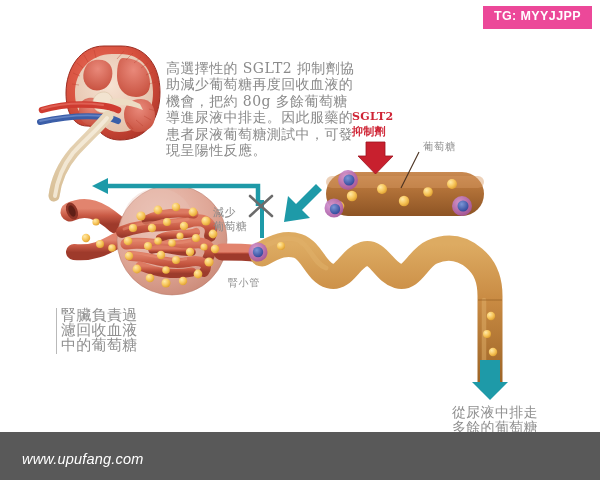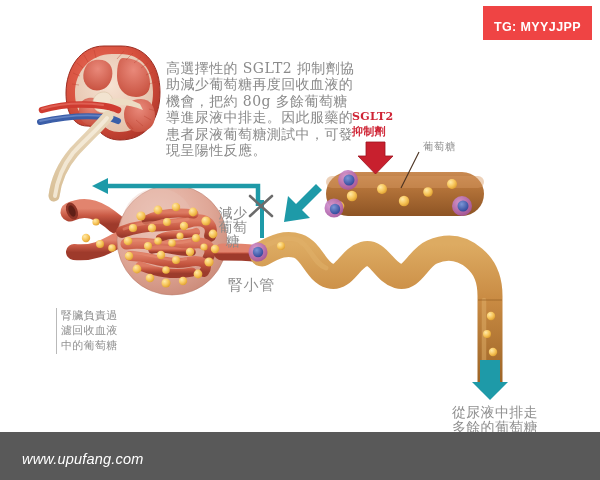--- a/index.html
+++ b/index.html
@@ -16,27 +16,27 @@
     height: 480px;
     background: #ffffff;
     overflow: hidden;
   }
 
   
   .tg-badge {
     position: absolute;
     top: 6px;
     right: 8px;
-    background: #ef4444;
+    background: #ec4899;
     color: #ffffff;
     font-family: "Liberation Sans", sans-serif;
     font-size: 12.5px;
     font-weight: bold;
     letter-spacing: 0.4px;
-    padding: 15px 11px 6px 11px;
+    padding: 4px 11px 6px 11px;
     line-height: 1;
   }
 
   
   .footer-bar {
     position: absolute;
     left: 0;
     bottom: 0;
     width: 600px;
     height: 48px;
@@ -67,53 +67,52 @@
     width: 192px;
     font-size: 14px;
     line-height: 16.4px;
     letter-spacing: 0.4px;
     color: #8a8a8a;
   }
   #kidney-role-text {
     left: 56px;
     top: 308px;
     width: 110px;
-    font-size: 11px;
+    font-size: 15px;
     line-height: 15.2px;
     letter-spacing: 0.3px;
     color: #8f8f8f;
     border-left: 1px solid #b9b9b9;
     padding-left: 4px;
   }
   #excrete-text {
     left: 452px;
     top: 405px;
     width: 120px;
     font-size: 14px;
     line-height: 15px;
     letter-spacing: 0.3px;
     color: #8f8f8f;
     text-align: left;
   }
   #tubule-label {
     left: 228px;
     top: 276px;
-    font-size: 15px;
+    font-size: 10px;
     letter-spacing: 0.6px;
     color: #8f8f8f;
   }
   #reduce-glucose-label {
     left: 213px;
     top: 206px;
     width: 40px;
-    font-size: 14px;
+    font-size: 11px;
     line-height: 14px;
     letter-spacing: 0.4px;
     color: #8a8a8a;
-    text-align: center;
   }
   #glucose-label {
     left: 423px;
     top: 140px;
     font-size: 10.4px;
     letter-spacing: 0.6px;
     color: #8f8f8f;
   }
   #sglt2-label {
     left: 352px;

